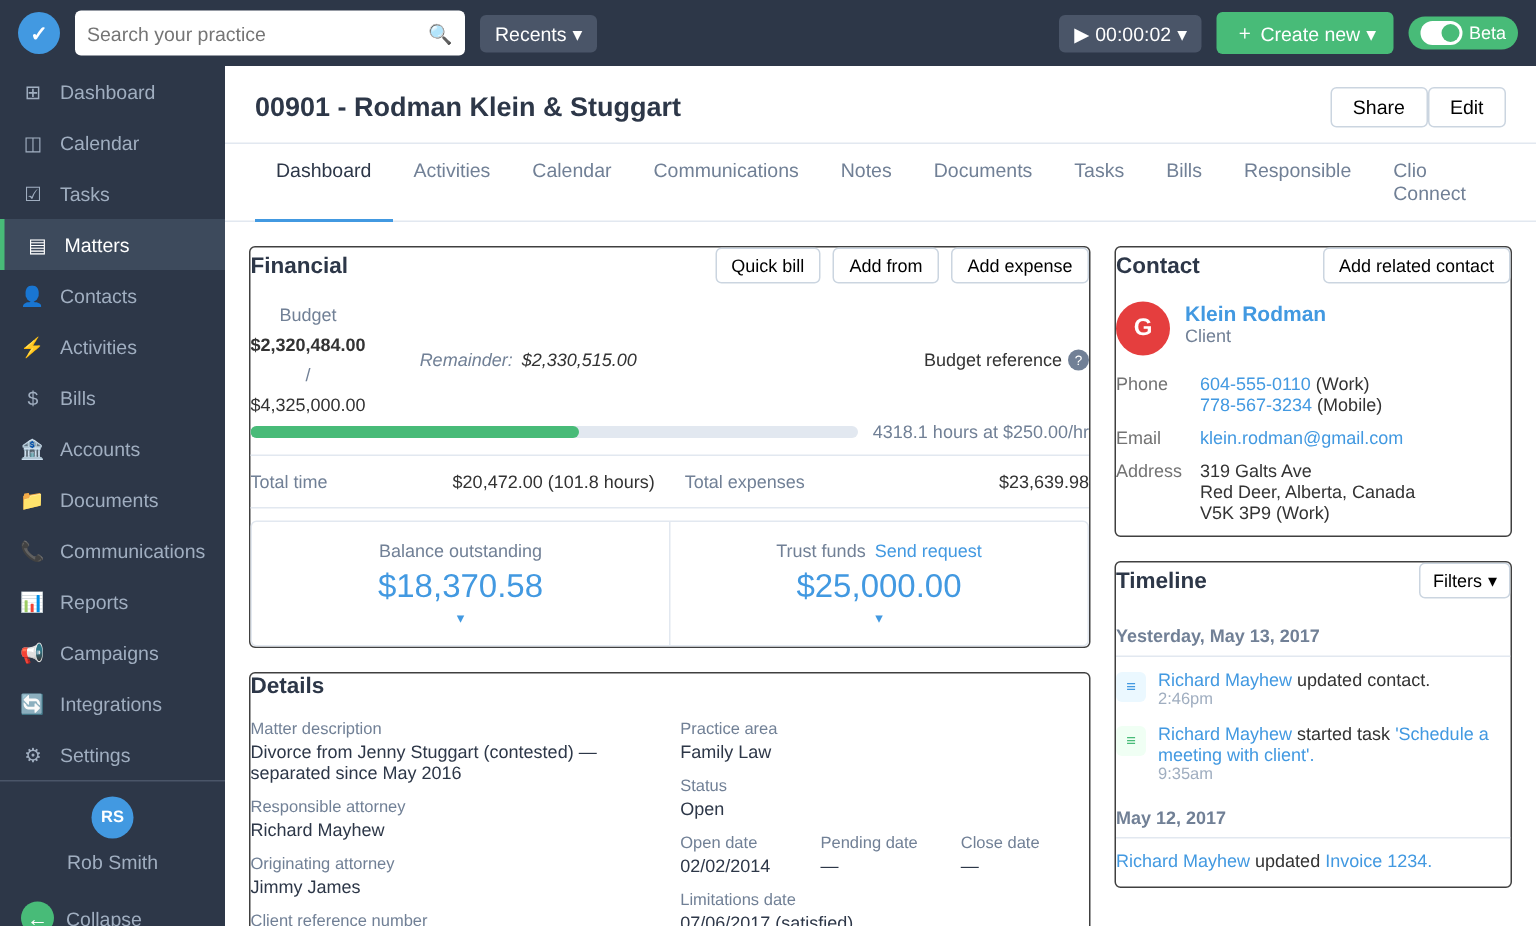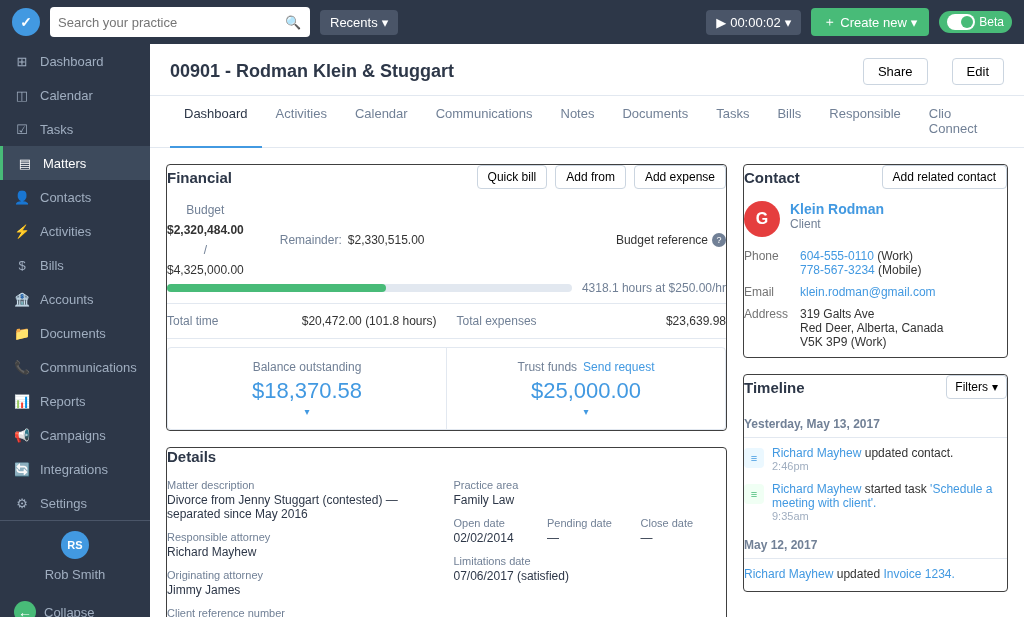--- a/index.html
+++ b/index.html
@@ -30,21 +30,21 @@
     .sidebar-bottom { margin-top: auto; border-top: 1px solid #4a5568; }
     .user-item { display: flex; align-items: center; gap: 8px; padding: 10px 14px; cursor: pointer; flex-direction: column; }
     .user-avatar { width: 28px; height: 28px; background: #4299e1; border-radius: 50%; display: flex; align-items: center; justify-content: center; color: white; font-size: 11px; font-weight: bold; }
     .collapse-item { display: flex; align-items: center; gap: 8px; padding: 9px 14px; cursor: pointer; color: #a0aec0; font-size: 13px; }
     .collapse-icon { width: 22px; height: 22px; background: #48bb78; border-radius: 50%; display: flex; align-items: center; justify-content: center; color: white; font-size: 14px; }
 
     
     .content { flex: 1; overflow-y: auto; background: white; }
     .content-header { padding: 14px 20px 10px; border-bottom: 1px solid #e2e8f0; display: flex; align-items: center; justify-content: space-between; }
     .matter-title { font-size: 18px; font-weight: 600; color: #2d3748; }
-    .header-actions { display: flex; gap: 24px; }
+    .header-actions { display: flex; gap: 0; }
     .btn-outline { background: white; border: 1px solid #cbd5e0; border-radius: 4px; padding: 5px 14px; font-size: 13px; cursor: pointer; }
 
     
     .tabs { display: flex; padding: 0 20px; border-bottom: 1px solid #e2e8f0; background: white; }
     .tab { padding: 10px 14px; font-size: 13px; cursor: pointer; color: #718096; border-bottom: 2px solid transparent; margin-bottom: -1px; }
     .tab.active { color: #2d3748; border-bottom: 2px solid #4299e1; font-weight: 500; }
 
     
     .content-body { display: flex; gap: 16px; padding: 16px; }
     .left-panel { flex: 1; display: flex; flex-direction: column; gap: 16px; }
@@ -245,21 +245,21 @@
               <button class="btn-sm">Add expense</button>
             </div>
           </div>
           <div style="display:flex;align-items:center;gap:16px;margin-bottom:4px;">
             <div style="display:flex;align-items:center;gap:6px;font-size:12px;flex-direction:column;">
               <span class="budget-label">Budget</span>
               <span style="font-weight:600;">$2,320,484.00</span>
               <span style="color:#718096;">/</span>
               <span>$4,325,000.00</span>
             </div>
-            <div style="display:flex;align-items:flex-end;gap:6px;font-size:12px;margin-left:20px;">
+            <div style="display:flex;align-items:flex-end;gap:6px;font-size:12px;margin-left:20px;font-style:italic;">
               <span class="remainder-info">Remainder:</span>
               <span>$2,330,515.00</span>
             </div>
             <div style="display:flex;align-items:center;gap:4px;font-size:12px;margin-left:auto;">
               <span>Budget reference</span>
               <span class="info-icon">?</span>
             </div>
           </div>
           <div style="display:flex;align-items:center;gap:10px;margin-bottom:4px;">
             <div class="budget-bar-container">
@@ -317,20 +317,24 @@
               <div class="detail-section">
                 <div class="detail-label">Client reference number</div>
                 <div class="detail-value">0223984</div>
               </div>
 
             </div>
             <div>
               <div class="detail-section">
                 <div class="detail-label">Practice area</div>
                 <div class="detail-value">Family Law</div>
+              </div>
+              <div class="detail-section">
+                <div class="detail-label">Status</div>
+                <div class="detail-value">Open</div>
               </div>
               <div class="detail-section">
                 <div class="open-date-row">
                   <div>
                     <div class="detail-label">Open date</div>
                     <div class="detail-value">02/02/2014</div>
                   </div>
                   <div>
                     <div class="detail-label">Pending date</div>
                     <div class="detail-value">—</div>

